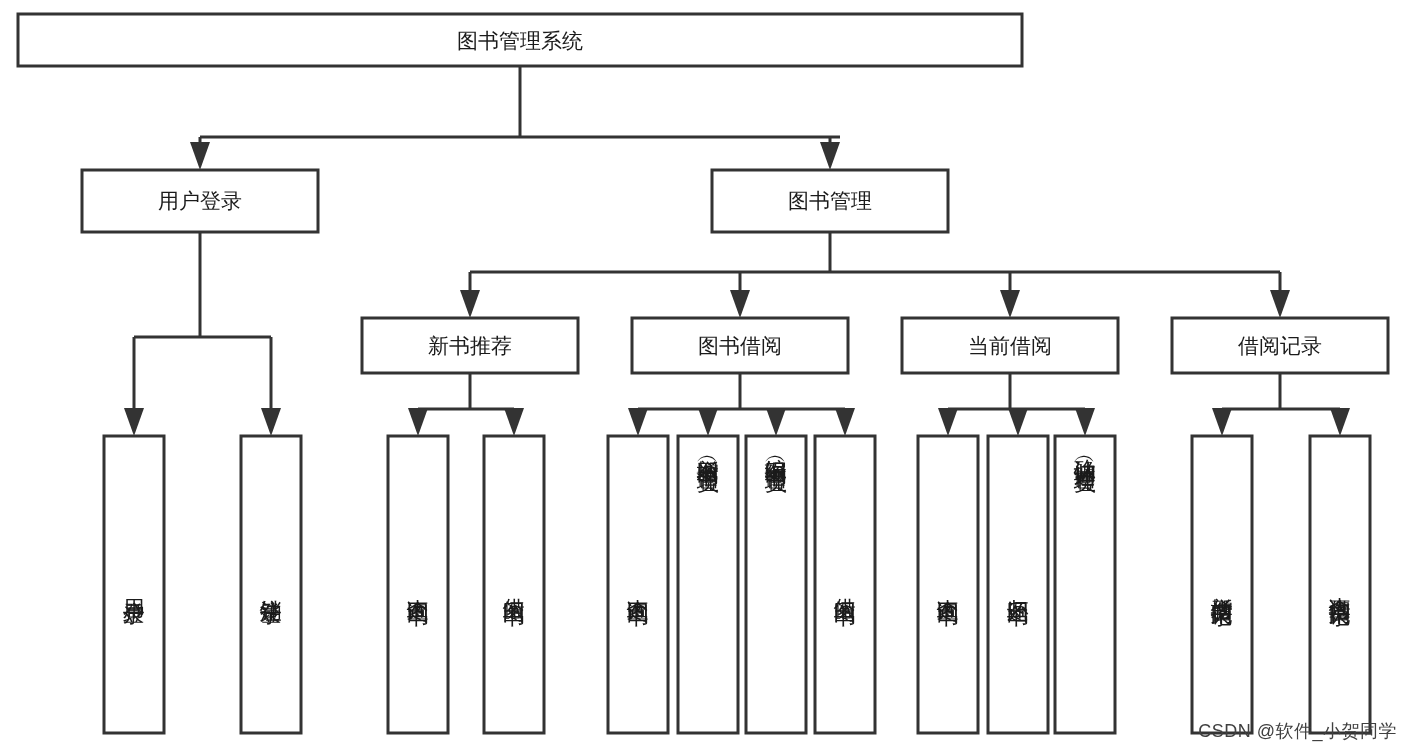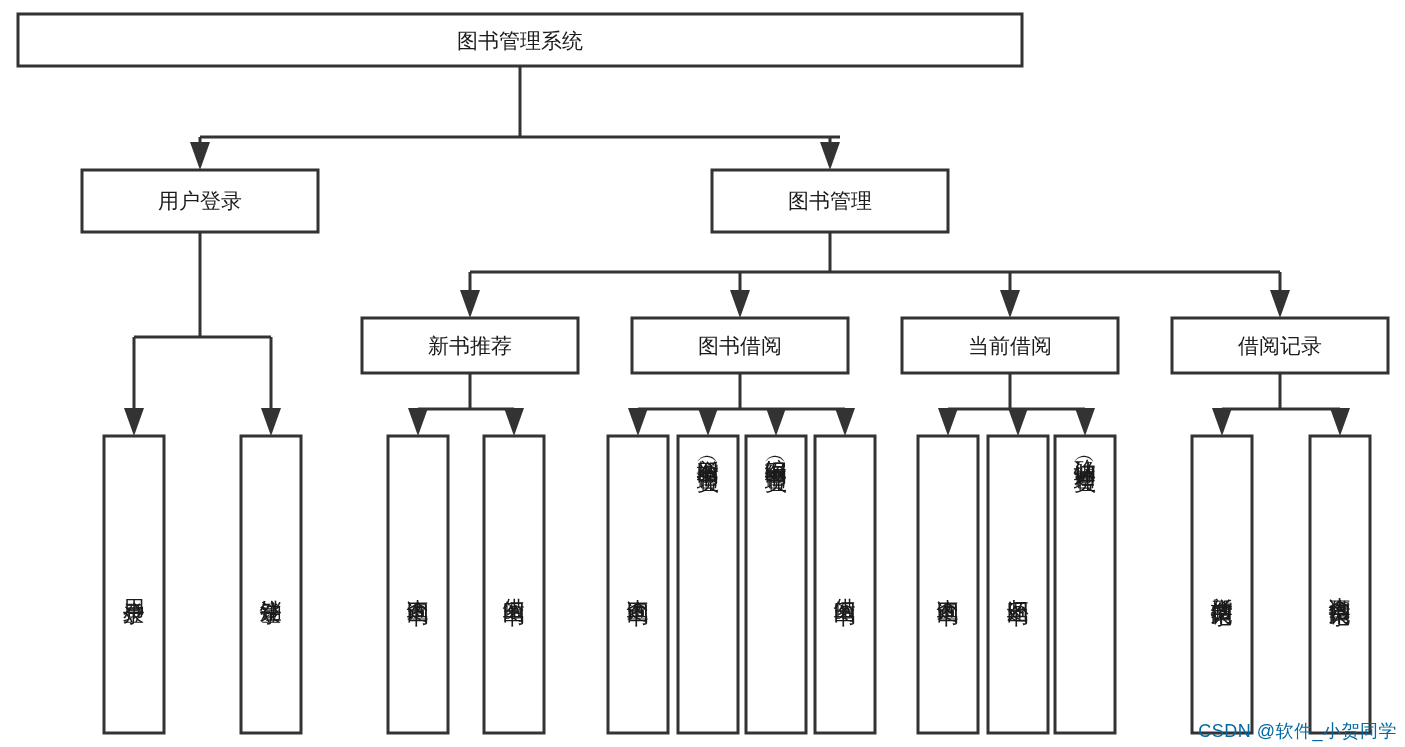--- a/index.html
+++ b/index.html
@@ -74,21 +74,21 @@
     letter-spacing: 2px;
     white-space: nowrap;
     text-align: left;
   }
   .watermark {
     position: absolute;
     right: 8px;
     bottom: 4px;
     font-family: "Liberation Sans", "DejaVu Sans", sans-serif;
     font-size: 18px;
-    color: #0369a1;
+    color: #404040;
     white-space: nowrap;
     letter-spacing: 0.5px;
   }
 </style>
 </head>
 <body>
 
 <div id="diagram-root">
 
   <svg id="flow" viewBox="0 0 1405 747" xmlns="http://www.w3.org/2000/svg">

